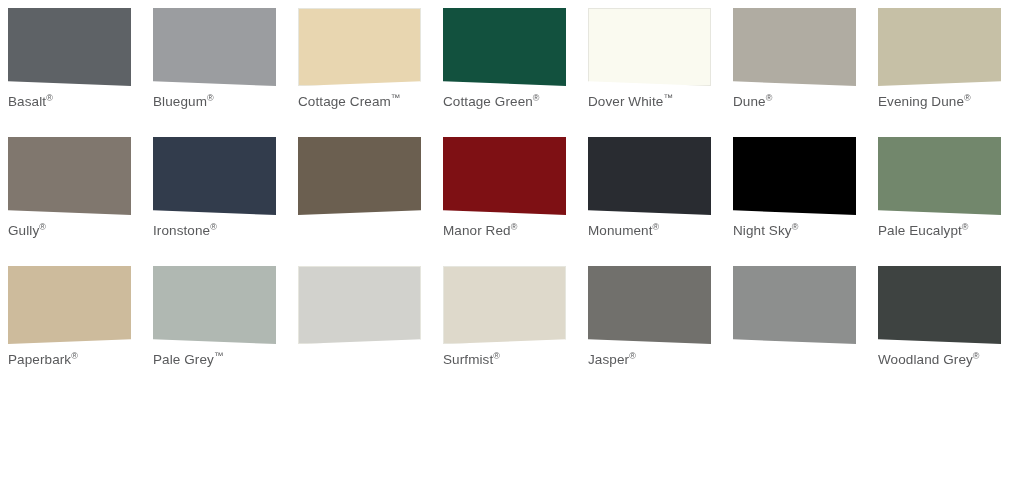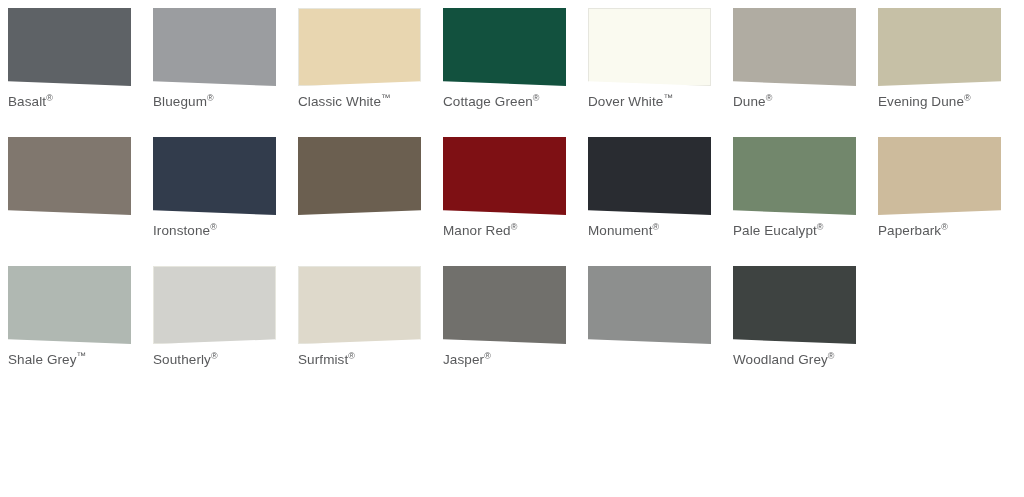--- a/index.html
+++ b/index.html
@@ -91,71 +91,75 @@
     <div class="swatch-cell">
       <div class="chip tilt-down" title="Basalt" style="background: rgb(94, 98, 102);"></div>
       <div class="chip-label"><span>Basalt</span><span class="mark">®</span></div>
     </div>
     <div class="swatch-cell">
       <div class="chip tilt-down" title="Bluegum" style="background: rgb(155, 157, 160);"></div>
       <div class="chip-label"><span>Bluegum</span><span class="mark">®</span></div>
     </div>
     <div class="swatch-cell">
       <div class="chip tilt-up outlined" title="Classic Cream" style="background: rgb(232, 214, 176);"></div>
-      <div class="chip-label"><span>Classic White</span><span class="mark tm">™</span></div>
+      <div class="chip-label"><span>Cottage Cream</span><span class="mark tm">™</span></div>
     </div>
     <div class="swatch-cell">
       <div class="chip tilt-down" title="Cottage Green" style="background: rgb(18, 81, 62);"></div>
       <div class="chip-label"><span>Cottage Green</span><span class="mark">®</span></div>
     </div>
     <div class="swatch-cell">
       <div class="chip tilt-down outlined" title="Dover White" style="background: rgb(250, 250, 240);"></div>
       <div class="chip-label"><span>Dover White</span><span class="mark tm">™</span></div>
     </div>
     <div class="swatch-cell">
       <div class="chip tilt-down" title="Dune" style="background: rgb(176, 172, 162);"></div>
       <div class="chip-label"><span>Dune</span><span class="mark">®</span></div>
     </div>
     <div class="swatch-cell">
       <div class="chip tilt-up" title="Evening Haze" style="background: rgb(198, 192, 166);"></div>
       <div class="chip-label"><span>Evening Dune</span><span class="mark">®</span></div>
     </div>
     <div class="swatch-cell">
       <div class="chip tilt-down" title="Gully" style="background: rgb(128, 119, 110);"></div>
+      <div class="chip-label"><span>Gully</span><span class="mark">®</span></div>
     </div>
     <div class="swatch-cell">
       <div class="chip tilt-down" title="Ironstone" style="background: rgb(50, 60, 76);"></div>
       <div class="chip-label"><span>Ironstone</span><span class="mark">®</span></div>
     </div>
     <div class="swatch-cell">
       <div class="chip tilt-up" title="Jasper" style="background: rgb(107, 95, 80);"></div>
     </div>
     <div class="swatch-cell">
       <div class="chip tilt-down" title="Manor Red" style="background: rgb(126, 16, 20);"></div>
       <div class="chip-label"><span>Manor Red</span><span class="mark">®</span></div>
     </div>
     <div class="swatch-cell">
       <div class="chip tilt-down" title="Monument" style="background: rgb(41, 44, 49);"></div>
       <div class="chip-label"><span>Monument</span><span class="mark">®</span></div>
     </div>
     <div class="swatch-cell">
+      <div class="chip tilt-down" title="Night Sky" style="background: rgb(0, 0, 0);"></div>
+      <div class="chip-label"><span>Night Sky</span><span class="mark">®</span></div>
+    </div>
+    <div class="swatch-cell">
       <div class="chip tilt-down" title="Pale Eucalypt" style="background: rgb(114, 135, 108);"></div>
       <div class="chip-label"><span>Pale Eucalypt</span><span class="mark">®</span></div>
     </div>
     <div class="swatch-cell">
       <div class="chip tilt-up" title="Paperbark" style="background: rgb(205, 187, 156);"></div>
       <div class="chip-label"><span>Paperbark</span><span class="mark">®</span></div>
     </div>
     <div class="swatch-cell">
       <div class="chip tilt-down" title="Shale Grey" style="background: rgb(176, 184, 178);"></div>
-      <div class="chip-label"><span>Shale Grey</span><span class="mark tm">™</span></div>
+      <div class="chip-label"><span>Pale Grey</span><span class="mark tm">™</span></div>
     </div>
     <div class="swatch-cell">
       <div class="chip tilt-up outlined" title="Southerly" style="background: rgb(210, 210, 205);"></div>
-      <div class="chip-label"><span>Southerly</span><span class="mark">®</span></div>
     </div>
     <div class="swatch-cell">
       <div class="chip tilt-up outlined" title="Surfmist" style="background: rgb(222, 217, 203);"></div>
       <div class="chip-label"><span>Surfmist</span><span class="mark">®</span></div>
     </div>
     <div class="swatch-cell">
       <div class="chip tilt-down" title="Wallaby" style="background: rgb(113, 112, 108);"></div>
       <div class="chip-label"><span>Jasper</span><span class="mark">®</span></div>
     </div>
     <div class="swatch-cell">

